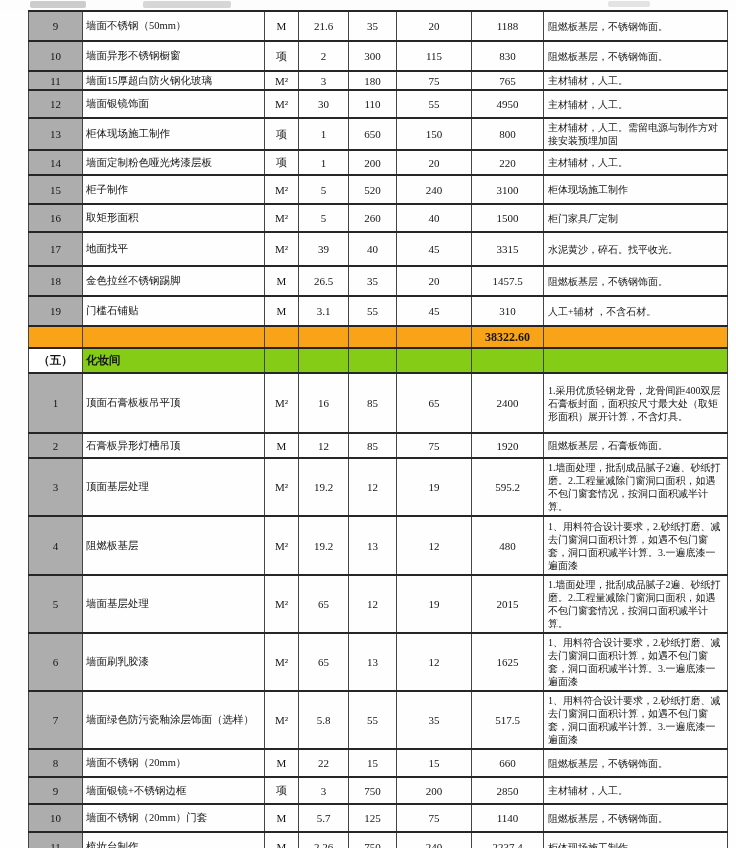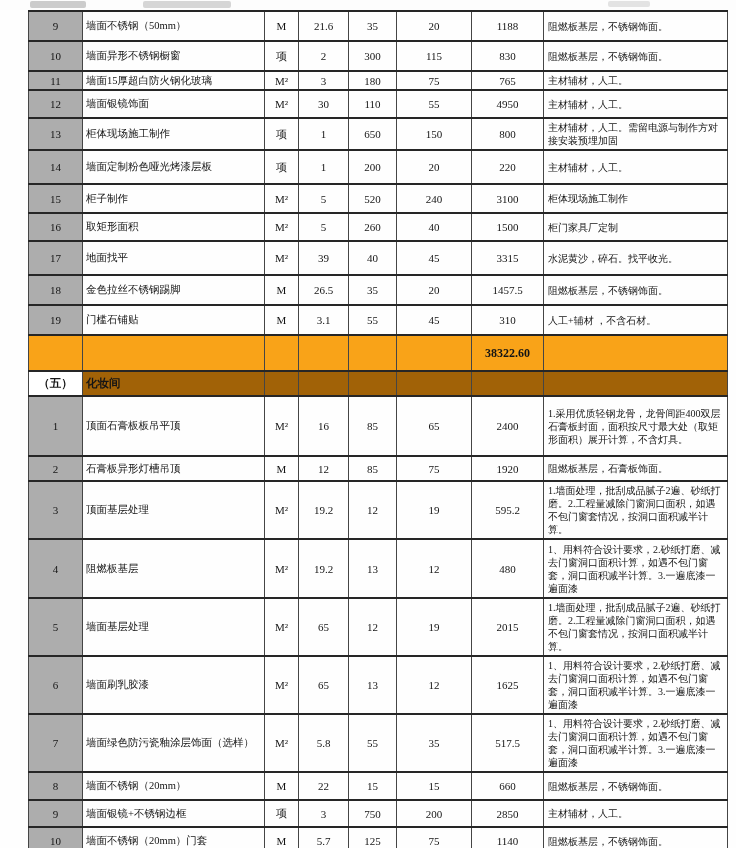--- a/index.html
+++ b/index.html
@@ -28,21 +28,21 @@
     border-top:2px solid #262626;
     border-bottom:2px solid #262626;
     padding:1px 3px;
     overflow:hidden;
     vertical-align:middle;
   }
   .c-no{background:#adadad;text-align:center;font-size:11px;}
   .c-item{text-align:left;font-size:10.5px;}
   .c-num{text-align:center;font-size:11px;}
   .c-remark{font-size:10px;line-height:13px;text-align:left;padding:2px 4px;margin-left:6px;}
-  tr.section td{background:#a16207;}
+  tr.section td{background:#84cc16;}
   tr.section .c-no{background:#ffffff;font-weight:bold;font-size:11.5px;}
   tr.section .c-item{font-weight:bold;font-size:11.5px;}
   tr.subtotal td{background:#f9a318;}
   tr.subtotal .c-num{font-weight:bold;font-size:12px;}
 </style>
 </head>
 <body>
 
 <div class="canvas">
   <div class="top-strip">
@@ -105,21 +105,21 @@
         <tr style="height: 27px;">
           <td class="c-no">13</td>
           <td class="c-item">柜体现场施工制作</td>
           <td class="c-num">项</td>
           <td class="c-num">1</td>
           <td class="c-num">650</td>
           <td class="c-num">150</td>
           <td class="c-num">800</td>
           <td class="c-remark">主材辅材，人工。需留电源与制作方对接安装预埋加固</td>
         </tr>
-        <tr style="height: 34px;">
+        <tr style="height: 25px;">
           <td class="c-no">14</td>
           <td class="c-item">墙面定制粉色哑光烤漆层板</td>
           <td class="c-num">项</td>
           <td class="c-num">1</td>
           <td class="c-num">200</td>
           <td class="c-num">20</td>
           <td class="c-num">220</td>
           <td class="c-remark">主材辅材，人工。</td>
         </tr>
         <tr style="height: 29px;">
@@ -165,21 +165,21 @@
         <tr style="height: 30px;">
           <td class="c-no">19</td>
           <td class="c-item">门槛石铺贴</td>
           <td class="c-num">M</td>
           <td class="c-num">3.1</td>
           <td class="c-num">55</td>
           <td class="c-num">45</td>
           <td class="c-num">310</td>
           <td class="c-remark">人工+辅材 ，不含石材。</td>
         </tr>
-        <tr class="subtotal" style="height: 36px;">
+        <tr class="subtotal" style="height: 22px;">
           <td class="c-no"></td>
           <td class="c-item"></td>
           <td class="c-num"></td>
           <td class="c-num"></td>
           <td class="c-num"></td>
           <td class="c-num"></td>
           <td class="c-num">38322.60</td>
           <td class="c-remark"></td>
         </tr>
         <tr class="section" style="height: 25px;">

